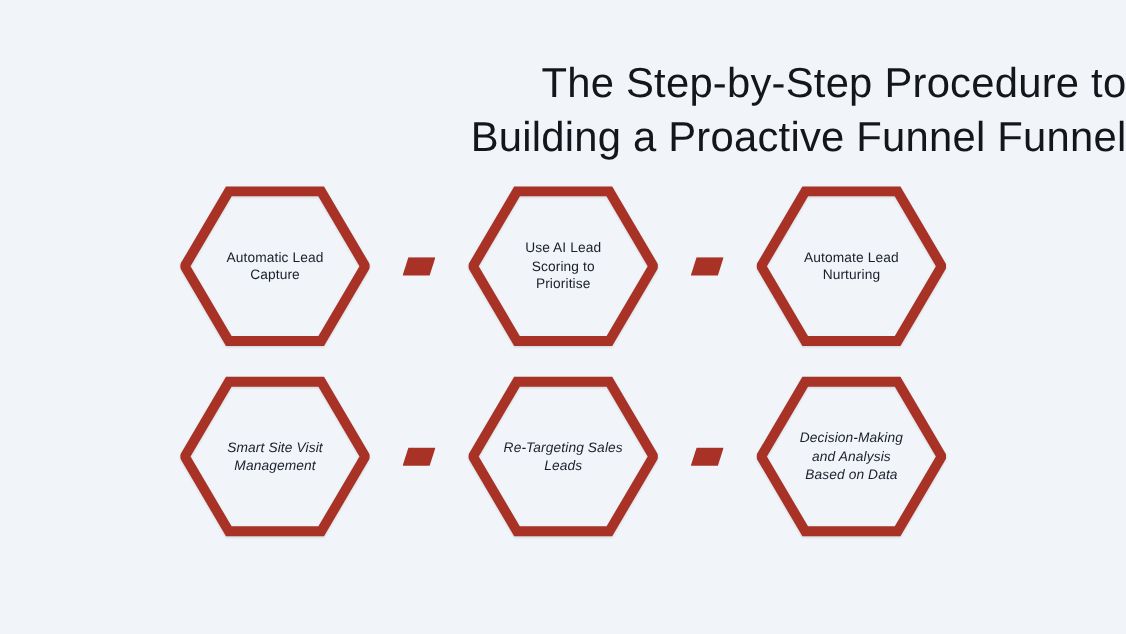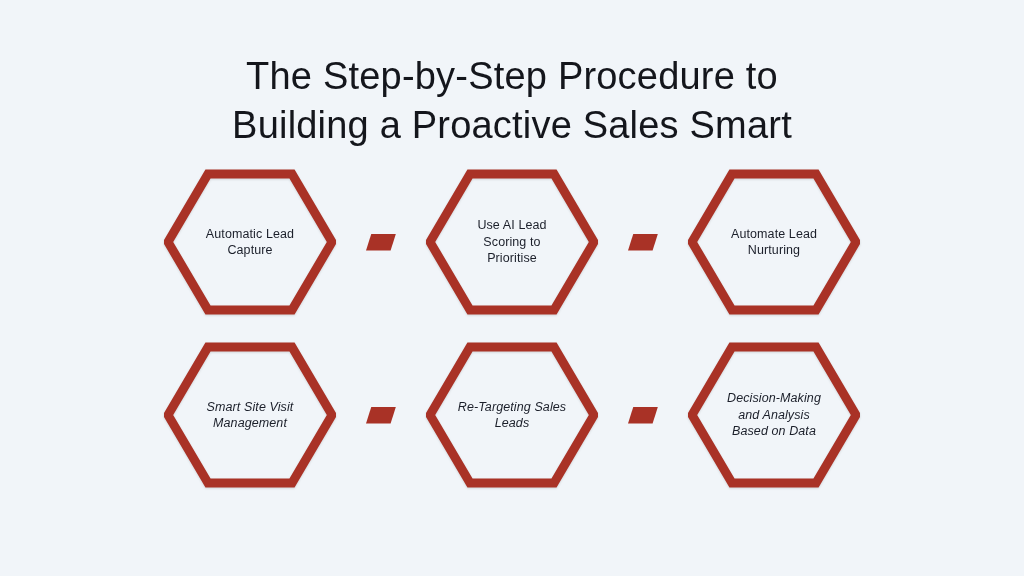--- a/index.html
+++ b/index.html
@@ -13,21 +13,21 @@
     position:relative;
     width:1024px; height:576px;
     background:#f1f5f9;
   }
 
   
   #title {
     position:absolute;
     left:0; top:52px;
     width:1024px;
-    text-align:center;
+    text-align:right;
     color:#14161c;
     font-size:38px;
     font-weight:400;
     line-height:49px;
     letter-spacing:0.2px;
     font-family:"Liberation Sans", sans-serif;
   }
   #title .tline { display:block; white-space:nowrap; }
 
   
@@ -86,21 +86,21 @@
     clip-path: polygon(0% 100%, 18% 0%, 100% 0%, 82% 100%);
   }
 </style>
 </head>
 <body>
 
 <div id="canvas">
 
   <h1 id="title">
     <span class="tline">The Step-by-Step Procedure to</span>
-    <span class="tline">Building a Proactive Sales Smart</span>
+    <span class="tline">Building a Proactive Funnel Funnel</span>
   </h1>
 
   <div class="row" id="row-1">
 
     <div class="hex-wrap">
       <svg class="hex-svg" viewBox="0 0 172 148">
         <polygon points="44,6 128,6 168,74 128,142 44,142 4,74" fill="none" stroke="#a93226" stroke-width="9" stroke-linejoin="miter"></polygon>
       </svg>
       <span class="hex-label">Automatic Lead
 Capture</span>

